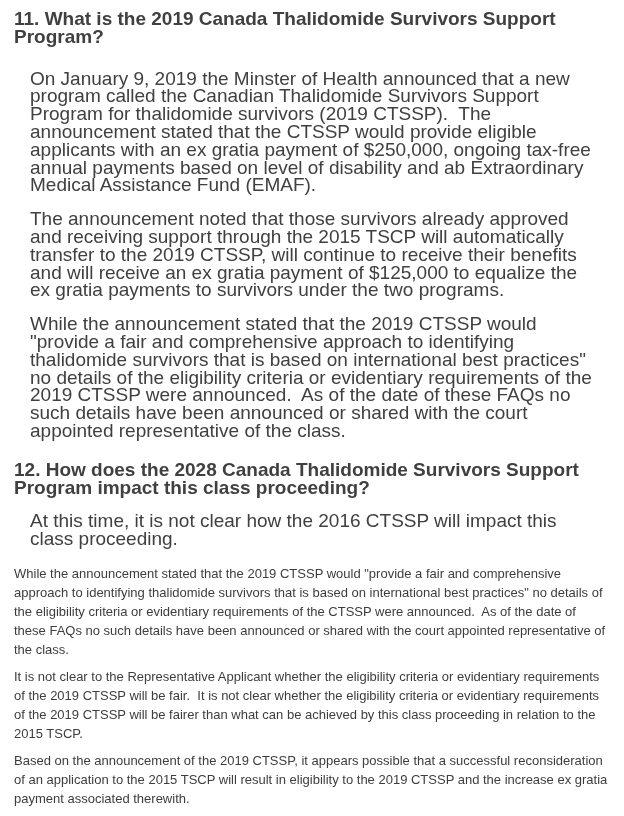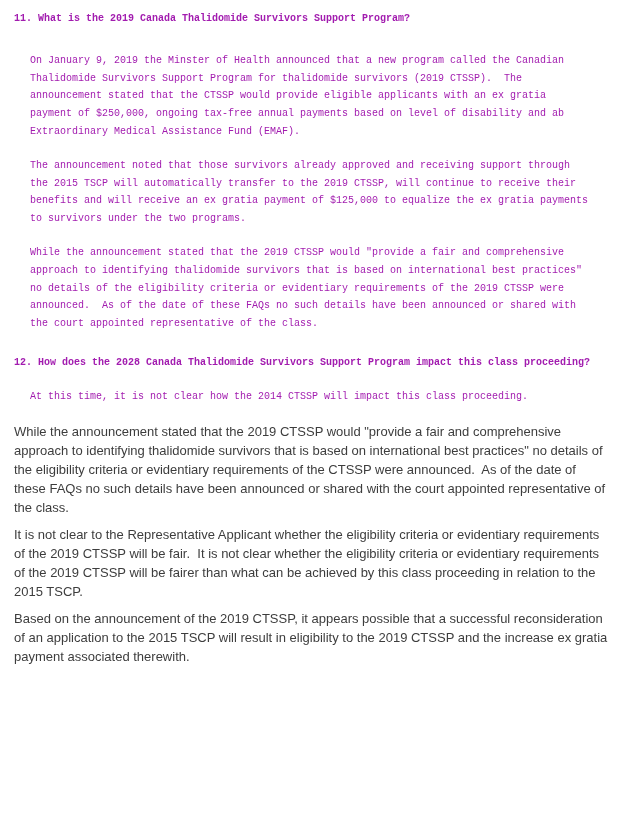--- a/index.html
+++ b/index.html
@@ -12,24 +12,24 @@
     height: 816px;
     overflow: hidden;
     box-sizing: border-box;
     padding: 10px 16px 0 14px;
   }
   .doc-page {
     width: 100%;
     height: 100%;
   }
   .serif {
-    font-family: Liberation Mono, monospace;
-    font-size: 10px;
+    font-family: Liberation Sans, sans-serif;
+    font-size: 19px;
     line-height: 17.8px;
-    color: #a21caf;
+    color: #404040;
   }
   .sans {
     font-family: "Liberation Sans", sans-serif;
     font-size: 13px;
     line-height: 19px;
     color: #3d3d3d;
   }
   .q-heading {
     font-weight: bold;
     margin: 0;
@@ -65,21 +65,21 @@
   <h2 id="q11-heading" class="serif q-heading">11. What is the 2019 Canada Thalidomide Survivors Support Program?</h2>
 
   <div class="serif-block">
     <p class="serif body-para">On January 9, 2019 the Minster of Health announced that a new program called the Canadian Thalidomide Survivors Support Program for thalidomide survivors (2019 CTSSP).  The announcement stated that the CTSSP would provide eligible applicants with an ex gratia payment of $250,000, ongoing tax-free annual payments based on level of disability and ab Extraordinary Medical Assistance Fund (EMAF).</p>
     <p class="serif body-para">The announcement noted that those survivors already approved and receiving support through the 2015 TSCP will automatically transfer to the 2019 CTSSP, will continue to receive their benefits and will receive an ex gratia payment of $125,000 to equalize the ex gratia payments to survivors under the two programs.</p>
     <p class="serif body-para">While the announcement stated that the 2019 CTSSP would "provide a fair and comprehensive approach to identifying thalidomide survivors that is based on international best practices" no details of the eligibility criteria or evidentiary requirements of the 2019 CTSSP were announced.  As of the date of these FAQs no such details have been announced or shared with the court appointed representative of the class.</p>
   </div>
 
   <h2 id="q12-heading" class="serif q-heading">12. How does the 2028 Canada Thalidomide Survivors Support Program impact this class proceeding?</h2>
 
-  <p id="q12-intro" class="serif body-para">At this time, it is not clear how the 2014 CTSSP will impact this class proceeding.</p>
+  <p id="q12-intro" class="serif body-para">At this time, it is not clear how the 2016 CTSSP will impact this class proceeding.</p>
 
   <div class="sans-block">
     <p class="sans sans-para">While the announcement stated that the 2019 CTSSP would "provide a fair and comprehensive approach to identifying thalidomide survivors that is based on international best practices" no details of the eligibility criteria or evidentiary requirements of the CTSSP were announced.  As of the date of these FAQs no such details have been announced or shared with the court appointed representative of the class.</p>
     <p class="sans sans-para">It is not clear to the Representative Applicant whether the eligibility criteria or evidentiary requirements of the 2019 CTSSP will be fair.  It is not clear whether the eligibility criteria or evidentiary requirements of the 2019 CTSSP will be fairer than what can be achieved by this class proceeding in relation to the 2015 TSCP.</p>
     <p class="sans sans-para">Based on the announcement of the 2019 CTSSP, it appears possible that a successful reconsideration of an application to the 2015 TSCP will result in eligibility to the 2019 CTSSP and the increase ex gratia payment associated therewith.</p>
   </div>
 
 </div>
 
 </body></html>

